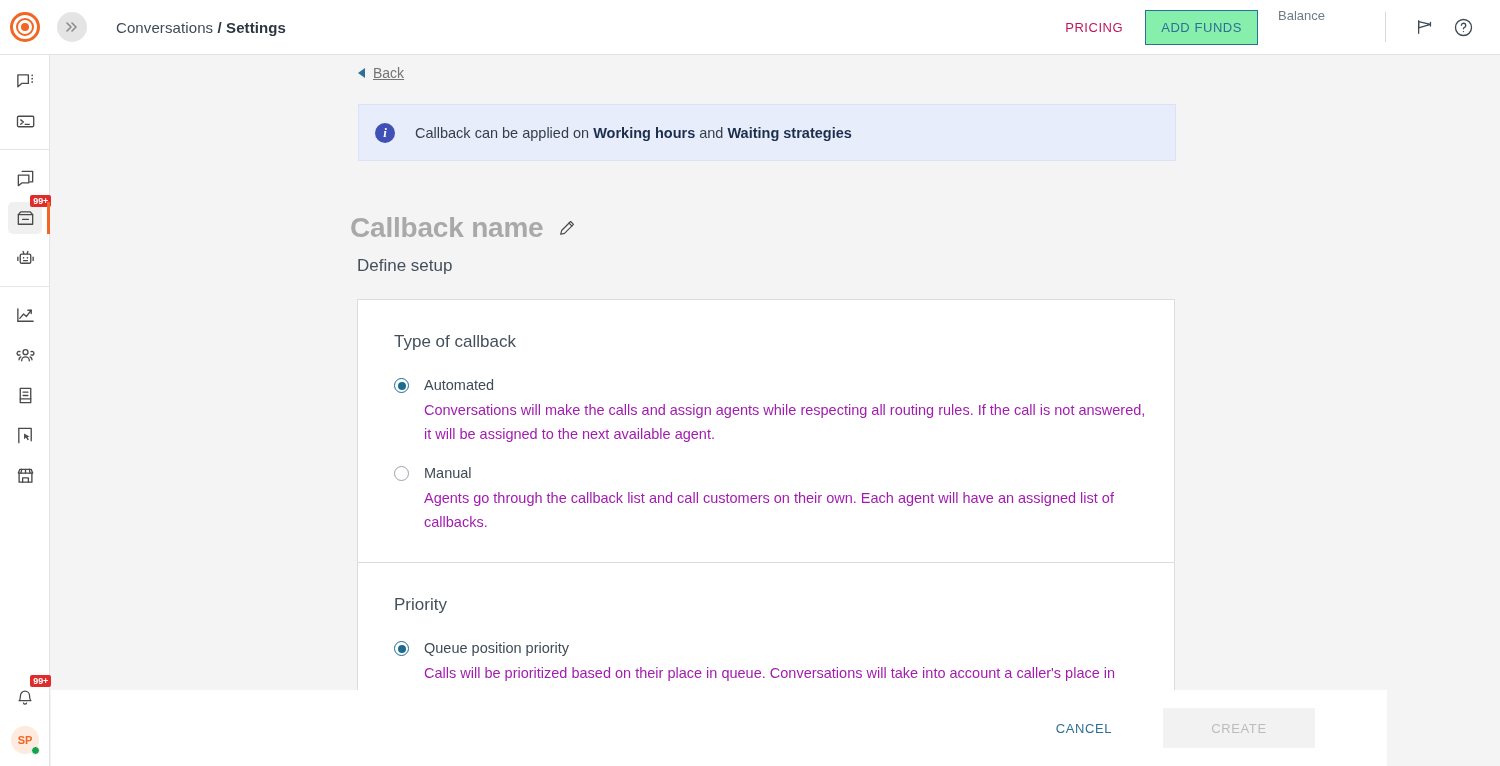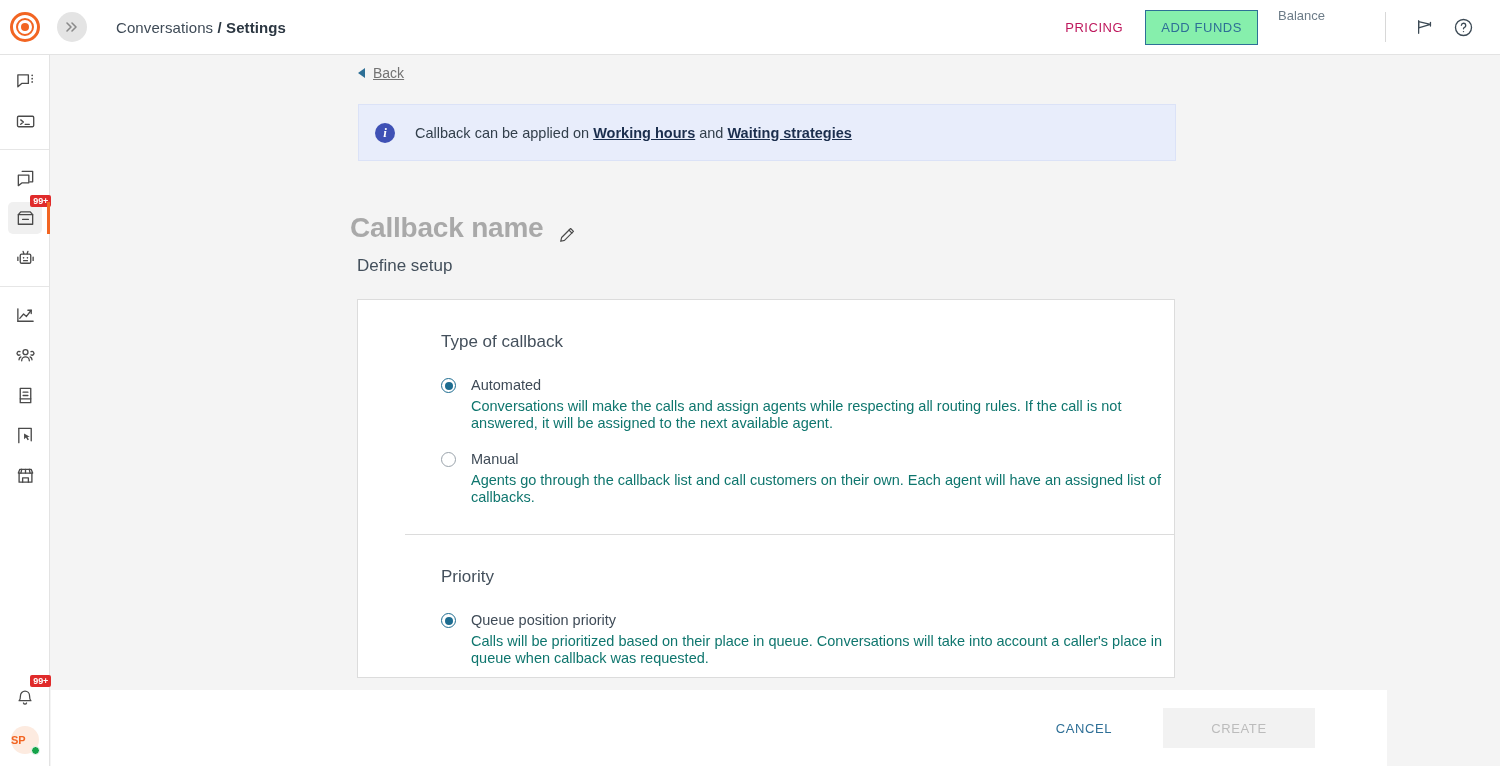--- a/index.html
+++ b/index.html
@@ -122,21 +122,21 @@
   }
 
   #sidebar-bottom {
     position: absolute; bottom: 0; left: 0; width: 50px;
     padding-bottom: 12px;
   }
   .avatar {
     width: 28px; height: 28px; border-radius: 50%;
     background: #fdebe0; color: #f26522;
     font-size: 11px; font-weight: bold;
-    display: flex; align-items: center; 
+    display: flex; align-items: center; justify-content: center;
     margin: 8px auto 0; position: relative; cursor: pointer;
   }
   .status-dot {
     position: absolute; right: -1px; bottom: -1px;
     width: 9px; height: 9px; border-radius: 50%;
     background: #15a34a; border: 1.5px solid #fff;
   }
 
   
   #content {
@@ -175,47 +175,46 @@
     background: #3f51b5; color: #fff;
     font-size: 13px; font-weight: bold; font-style: italic;
     font-family: "Liberation Serif", serif;
     display: flex; align-items: center; justify-content: center;
     flex: none;
   }
   .info-text {
     margin-left: 20px; font-size: 14.5px; color: #33404c;
   }
   .info-text a {
-    color: #1b2e4d; font-weight: bold; text-decoration: underline;
+    color: #1b2e4d; font-weight: bold; 
     cursor: pointer;
   }
 
   .cb-title-row {
     margin: 51px 0 0 299px;
-    display: flex; align-items: flex-end;
+    display: flex; align-items: center;
   }
   .cb-title {
     font-size: 28px; font-weight: bold; color: #a9a9a9;
     letter-spacing: -.2px;
   }
   .edit-icon {
     margin-left: 14px; cursor: pointer;
     display: flex; align-items: center;
   }
   .define-setup {
     margin: 12px 0 0 306px;
     font-size: 17px; color: #44505c;
   }
 
   .card {
     margin: 23px 0 0 306px;
     width: 818px;
     background: #ffffff;
     border: 1px solid #dcdcdc;
-    padding-left: 47px;
   }
   .card-section { padding: 32px 0 28px 36px; }
   .card-section.sec2 { border-top: 1px solid #dcdcdc; padding-bottom: 10px; }
   .sec-title {
     font-size: 17px; color: #44505c; margin-bottom: 24px;
   }
 
   .radio-row { display: flex; align-items: flex-end; margin-bottom: 4px; }
   .radio {
     width: 15px; height: 15px; border-radius: 50%;
@@ -228,21 +227,21 @@
   .radio.checked::after {
     content: ""; width: 8px; height: 8px; border-radius: 50%;
     background: #1d6c90;
   }
   .radio-label {
     margin-left: 15px; font-size: 14.5px; color: #3f4b57;
     cursor: pointer;
   }
   .radio-desc {
     margin: 5px 0 18px 30px;
-    font-size: 14.5px; color: #0f766e; line-height: 17px;
+    font-size: 14.5px; color: #a21caf; line-height: 24px;
     max-width: 725px;
   }
   .radio-desc.last { margin-bottom: 0; }
 
   
   #footer {
     position: absolute; bottom: 0; left: 51px;
     width: 1336px; height: 76px;
     background: #ffffff;
     display: flex; align-items: center; justify-content: flex-end;

